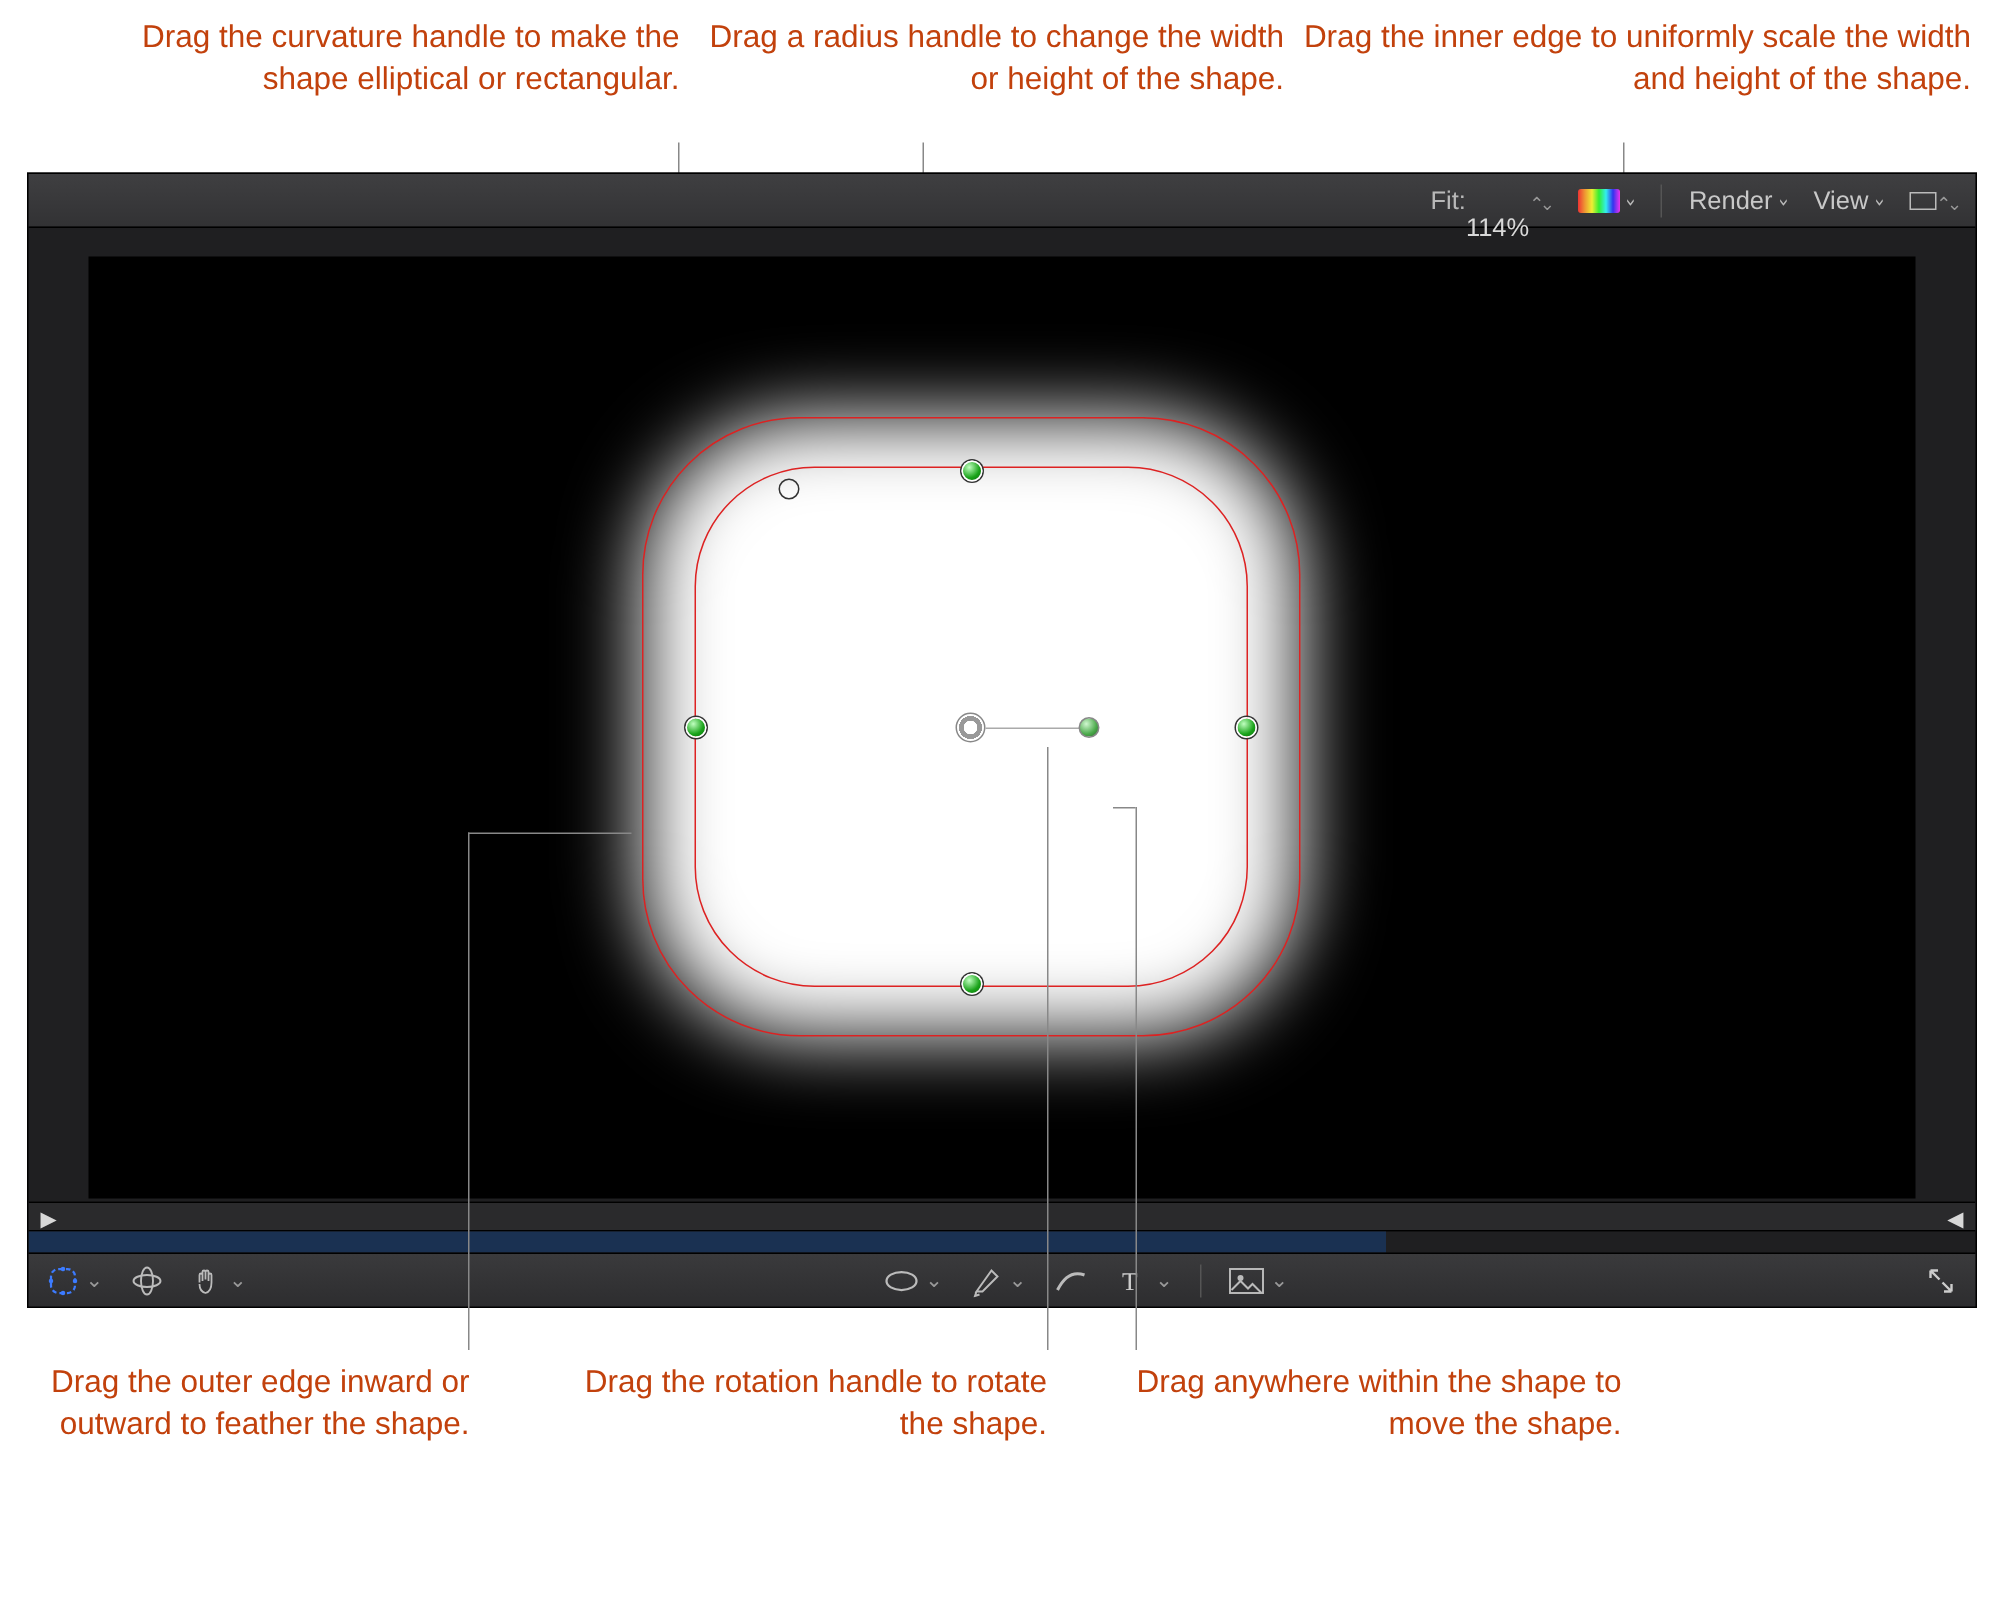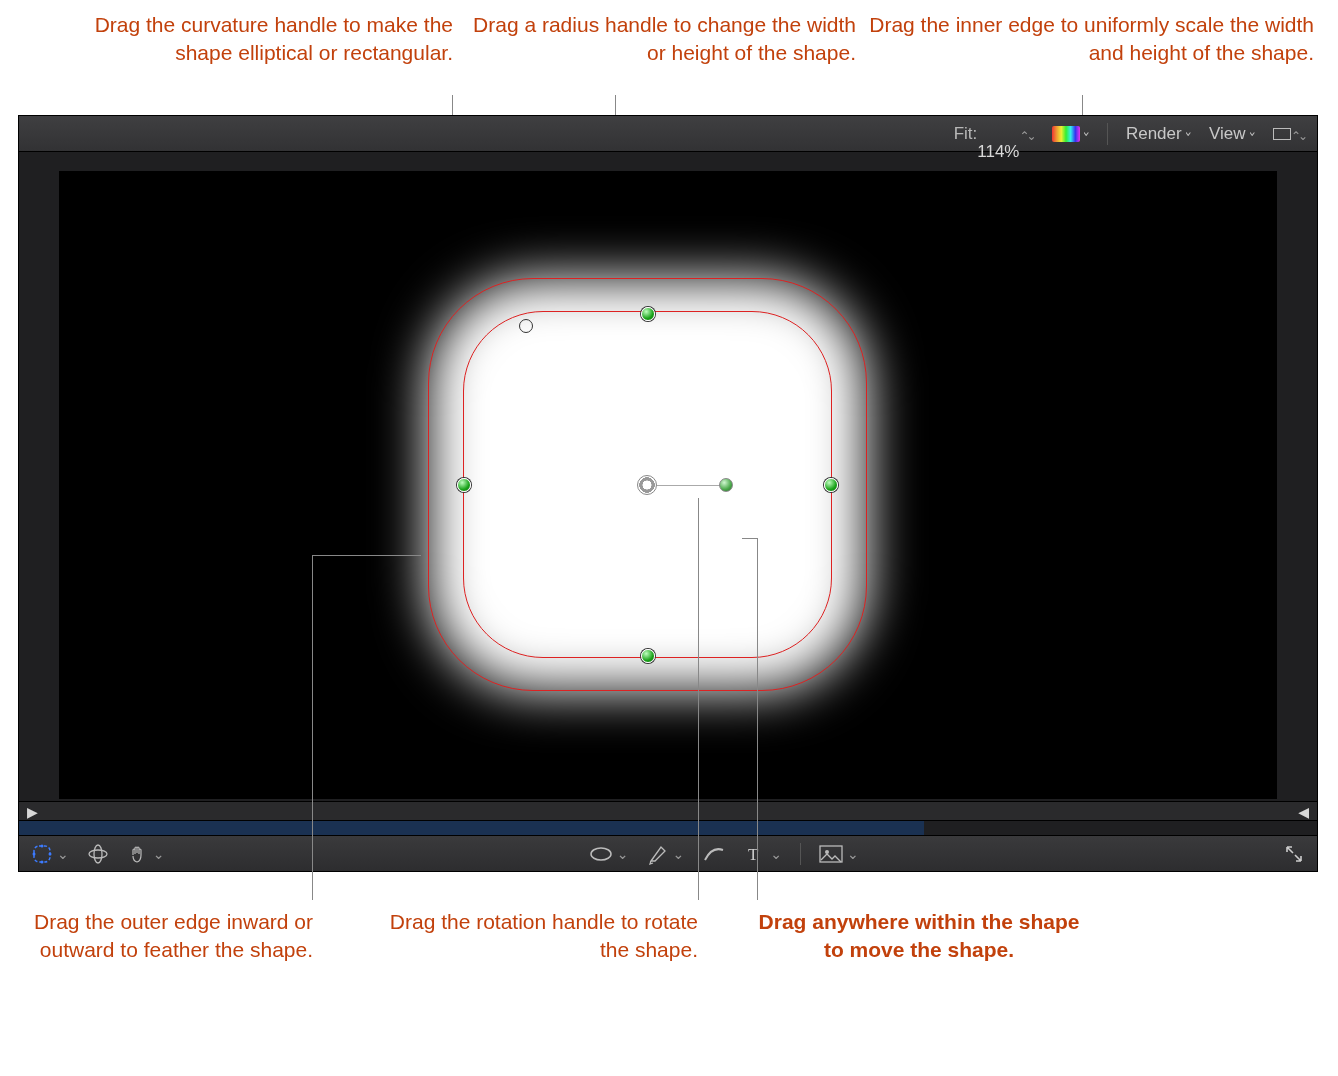--- a/index.html
+++ b/index.html
@@ -2,21 +2,21 @@
 <html><head>
 <meta charset="utf-8">
 <style>
   * { box-sizing: border-box; margin: 0; padding: 0; }
   html, body { width: 1338px; height: 1076px; background: #ffffff; font-family: -apple-system, "Helvetica Neue", Arial, sans-serif; }
   .page { position: relative; width: 1338px; height: 1076px; }
 
   .callout { position: absolute; font-size: 21px; line-height: 1.32; color: #c2410c; }
   .callout.top-right { text-align: right; }
   .callout.bot-left  { text-align: right; }
-  .callout.bot-right { text-align: center; font-weight: bold; }
+  .callout.bot-right { text-align: right; }
 
   
   .app-window { position: absolute; left: 18px; top: 115px; width: 1300px; height: 757px; background: #1f1f21; border: 1px solid #000; overflow: hidden; }
   .top-toolbar { position: absolute; top: 0; left: 0; right: 0; height: 36px; background: linear-gradient(#3f3f41,#323234); border-bottom: 1px solid #000; display: flex; justify-content: flex-end; align-items: center; padding-right: 12px; gap: 18px; color: #c8c8c8; font-size: 17px; }
   .tb-item { display: inline-flex; align-items: center; gap: 0; }
   .tb-label { color: #b8b8b8; }
   .tb-val   { color: #d8d8d8; margin-top: 36px; }
   .chev::after { content: "›"; display: inline-block; transform: rotate(90deg) scaleY(0.7); font-size: 16px; color: #bbb; margin-left: 4px; }
   .swatch { width: 28px; height: 16px; background: linear-gradient(90deg,#e33,#e93,#ee3,#3e3,#3ee,#33e,#e3e); border-radius: 2px; }
   .updown::after { content:"⌃⌄"; font-size:12px; letter-spacing:-3px; color:#999; display:inline-block; transform:translateY(1px);}

